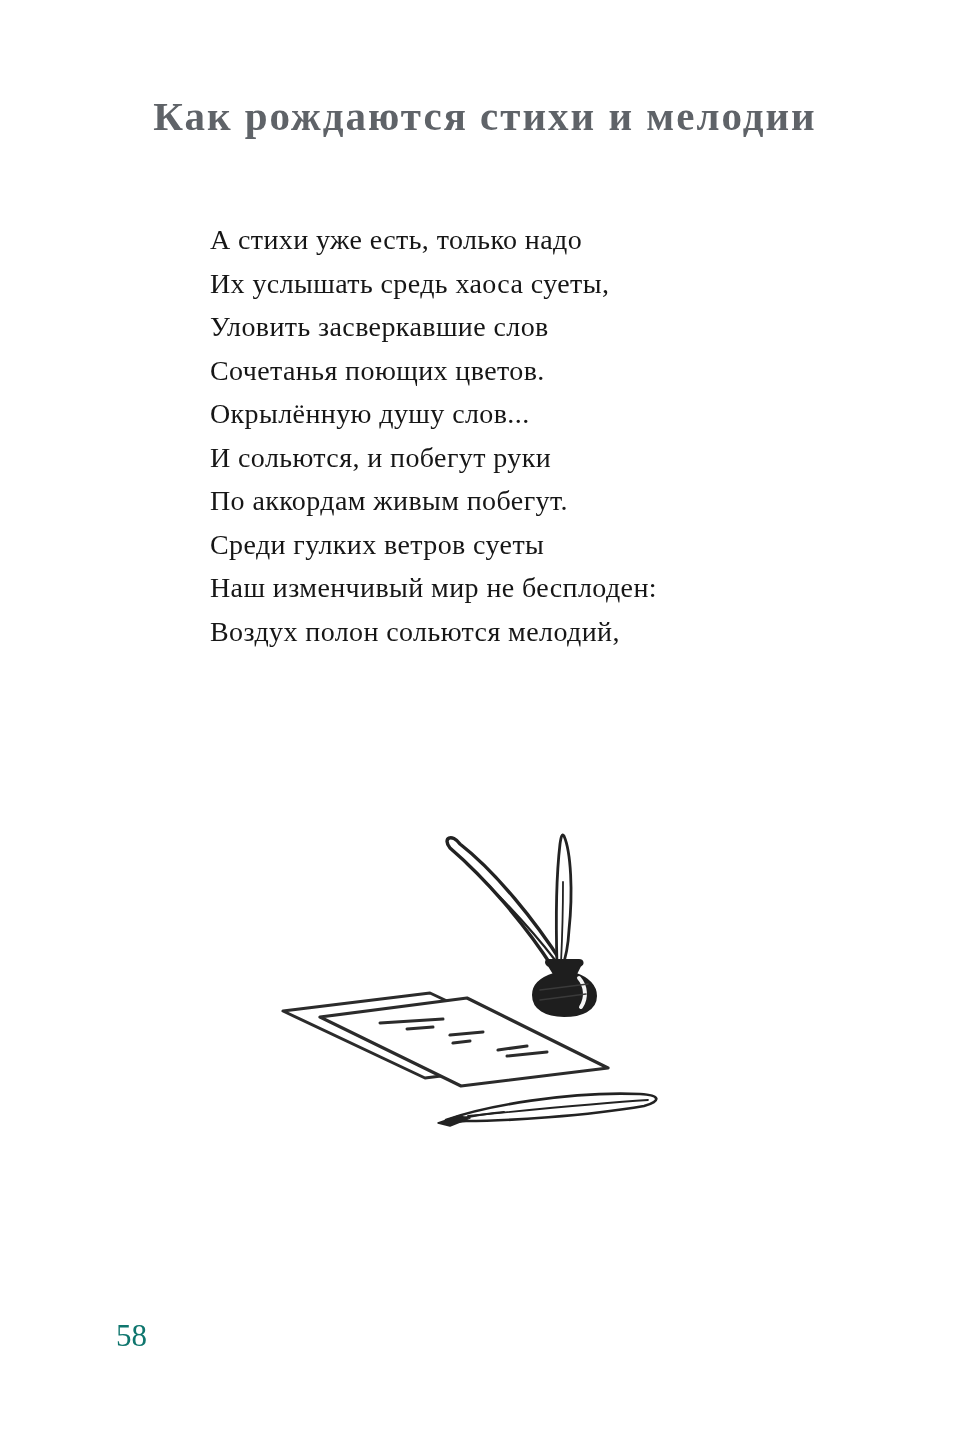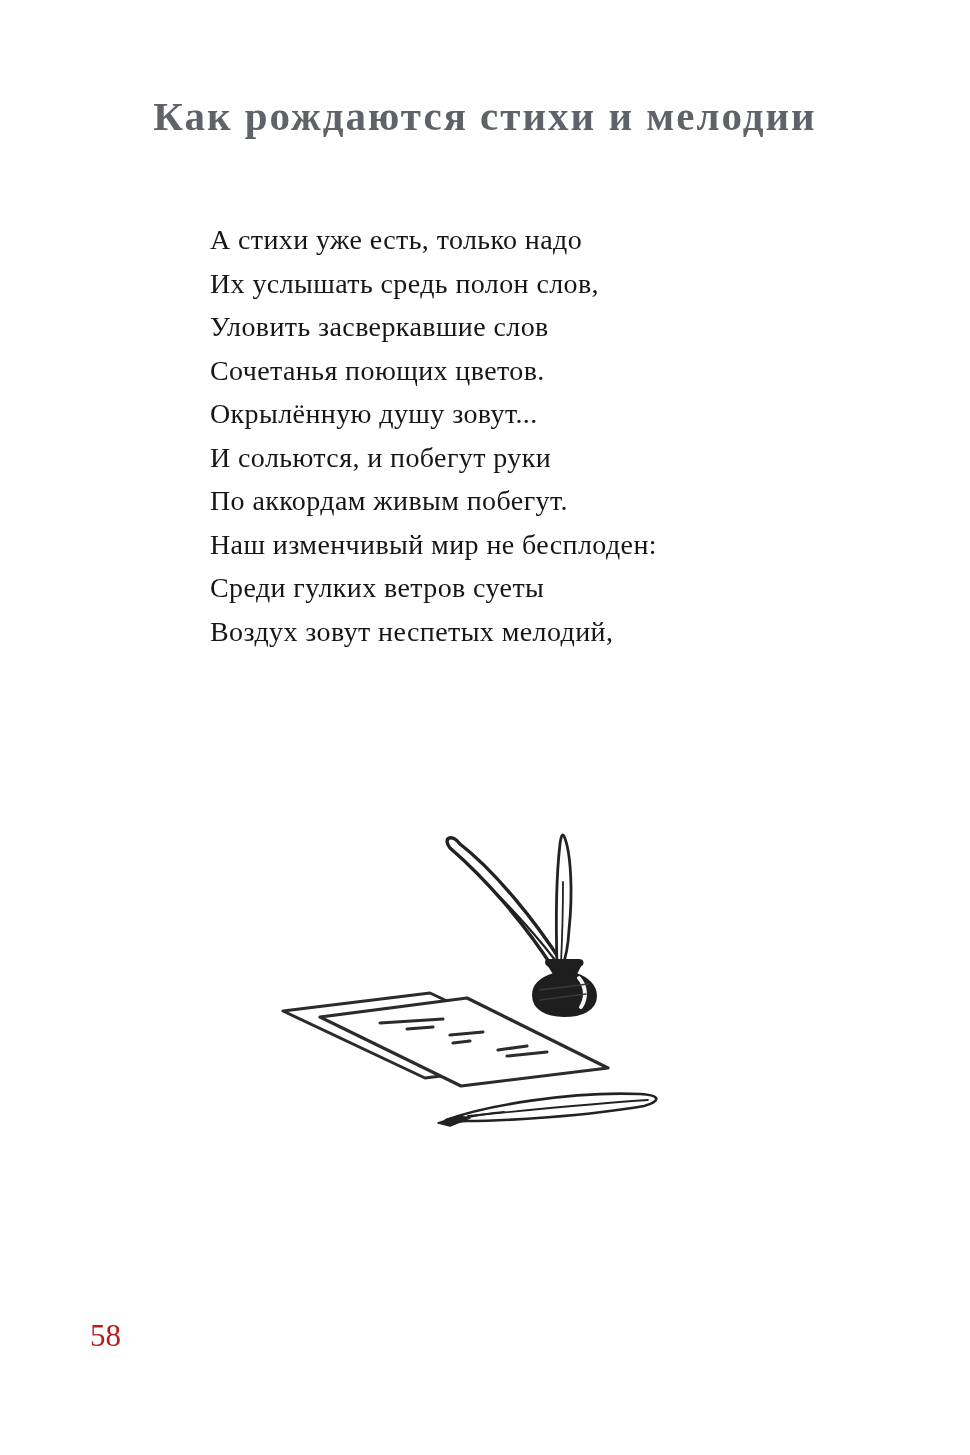--- a/index.html
+++ b/index.html
@@ -44,44 +44,44 @@
   }
   .illustration {
     position: absolute;
     left: 270px;
     top: 820px;
     width: 420px;
     height: 320px;
   }
   .page-number {
     position: absolute;
-    left: 90px;
+    left: 116px;
     top: 1318px;
     font-size: 31px;
-    color: #b91c1c;
+    color: #0f766e;
   }
 </style>
 </head>
 <body>
 
 <div class="page">
 
   <h1 class="title">Как рождаются стихи и мелодии</h1>
 
   <div class="poem">
       <div class="poem-line">А стихи уже есть, только надо</div>
-      <div class="poem-line">Их услышать средь полон слов,</div>
+      <div class="poem-line">Их услышать средь хаоса суеты,</div>
       <div class="poem-line">Уловить засверкавшие слов</div>
       <div class="poem-line">Сочетанья поющих цветов.</div>
-      <div class="poem-line">Окрылённую душу зовут...</div>
+      <div class="poem-line">Окрылённую душу слов...</div>
       <div class="poem-line">И сольются, и побегут руки</div>
       <div class="poem-line">По аккордам живым побегут.</div>
+      <div class="poem-line">Среди гулких ветров суеты</div>
       <div class="poem-line">Наш изменчивый мир не бесплоден:</div>
-      <div class="poem-line">Среди гулких ветров суеты</div>
-      <div class="poem-line">Воздух зовут неспетых мелодий,</div>
+      <div class="poem-line">Воздух полон сольются мелодий,</div>
     </div>
 
   <svg class="illustration" viewBox="0 0 420 320" fill="none" stroke-linecap="round" stroke-linejoin="round">
 
     <g>
       <path d="M13,191 L160,173 L302,240 L155,258 Z" fill="#ffffff" stroke="#2b2b2b" stroke-width="3"></path>
     </g>
 
     <g>
       <path d="M50,197 L197,178 L338,248 L191,266 Z" fill="#ffffff" stroke="#2b2b2b" stroke-width="3.2"></path>

